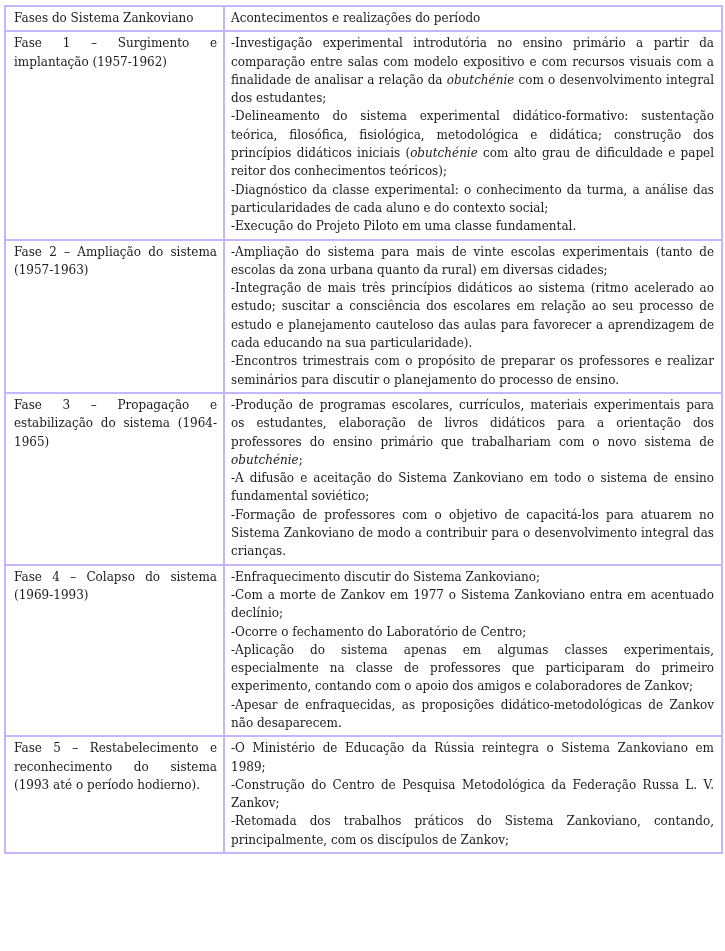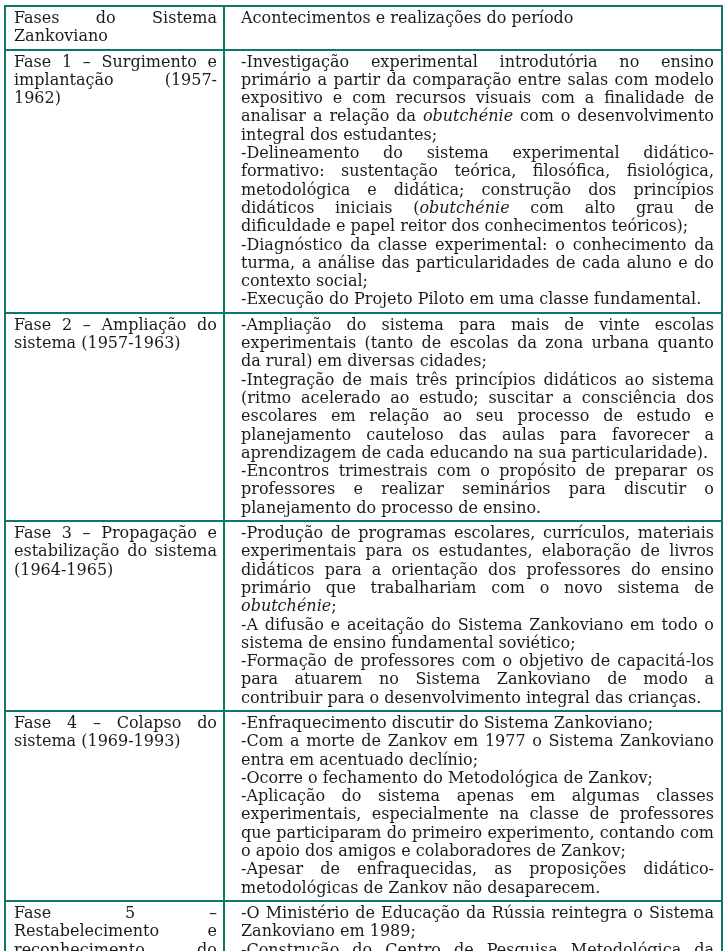--- a/index.html
+++ b/index.html
@@ -17,29 +17,29 @@
   table.phases {
     border-collapse: collapse;
     table-layout: fixed;
     margin: 5px 0 0 4px;
     width: 717px;
     background: #ffffff;
   }
   col.c1 { width: 219px; }
   col.c2 { width: 498px; }
   th, td {
-    border: 2px solid #0f766e;
+    border: 2px solid #c4b5fd;
     vertical-align: top;
     font-weight: normal;
-    font-size: 16px;
+    font-size: 12px;
     line-height: 18.3px;
     text-align: justify;
     padding: 2px 6px 3px 8px;
   }
-  td.events, th.events-h { padding-left: 16px; padding-right: 7px; }
+  td.events, th.events-h { padding-left: 6px; padding-right: 7px; }
   p.event, p.phase-text {
     margin: 0;
     padding: 0;
   }
   i { }
 </style>
 </head>
 <body>
 
 <table class="phases">
@@ -88,21 +88,21 @@
         </td>
   </tr>
 
   <tr>
     <td class="phase">
           <p class="phase-text">Fase 4 – Colapso do sistema (1969-1993)</p>
         </td>
     <td class="events">
           <p class="event">-Enfraquecimento discutir do Sistema Zankoviano;</p>
           <p class="event">-Com a morte de Zankov em 1977 o Sistema Zankoviano entra em acentuado declínio;</p>
-          <p class="event">-Ocorre o fechamento do Metodológica de Zankov;</p>
+          <p class="event">-Ocorre o fechamento do Laboratório de Centro;</p>
           <p class="event">-Aplicação do sistema apenas em algumas classes experimentais, especialmente na classe de professores que participaram do primeiro experimento, contando com o apoio dos amigos e colaboradores de Zankov;</p>
           <p class="event">-Apesar de enfraquecidas, as proposições didático-metodológicas de Zankov não desaparecem.</p>
         </td>
   </tr>
 
   <tr>
     <td class="phase">
           <p class="phase-text">Fase 5 – Restabelecimento e reconhecimento do sistema (1993 até o período hodierno).</p>
         </td>
     <td class="events">

